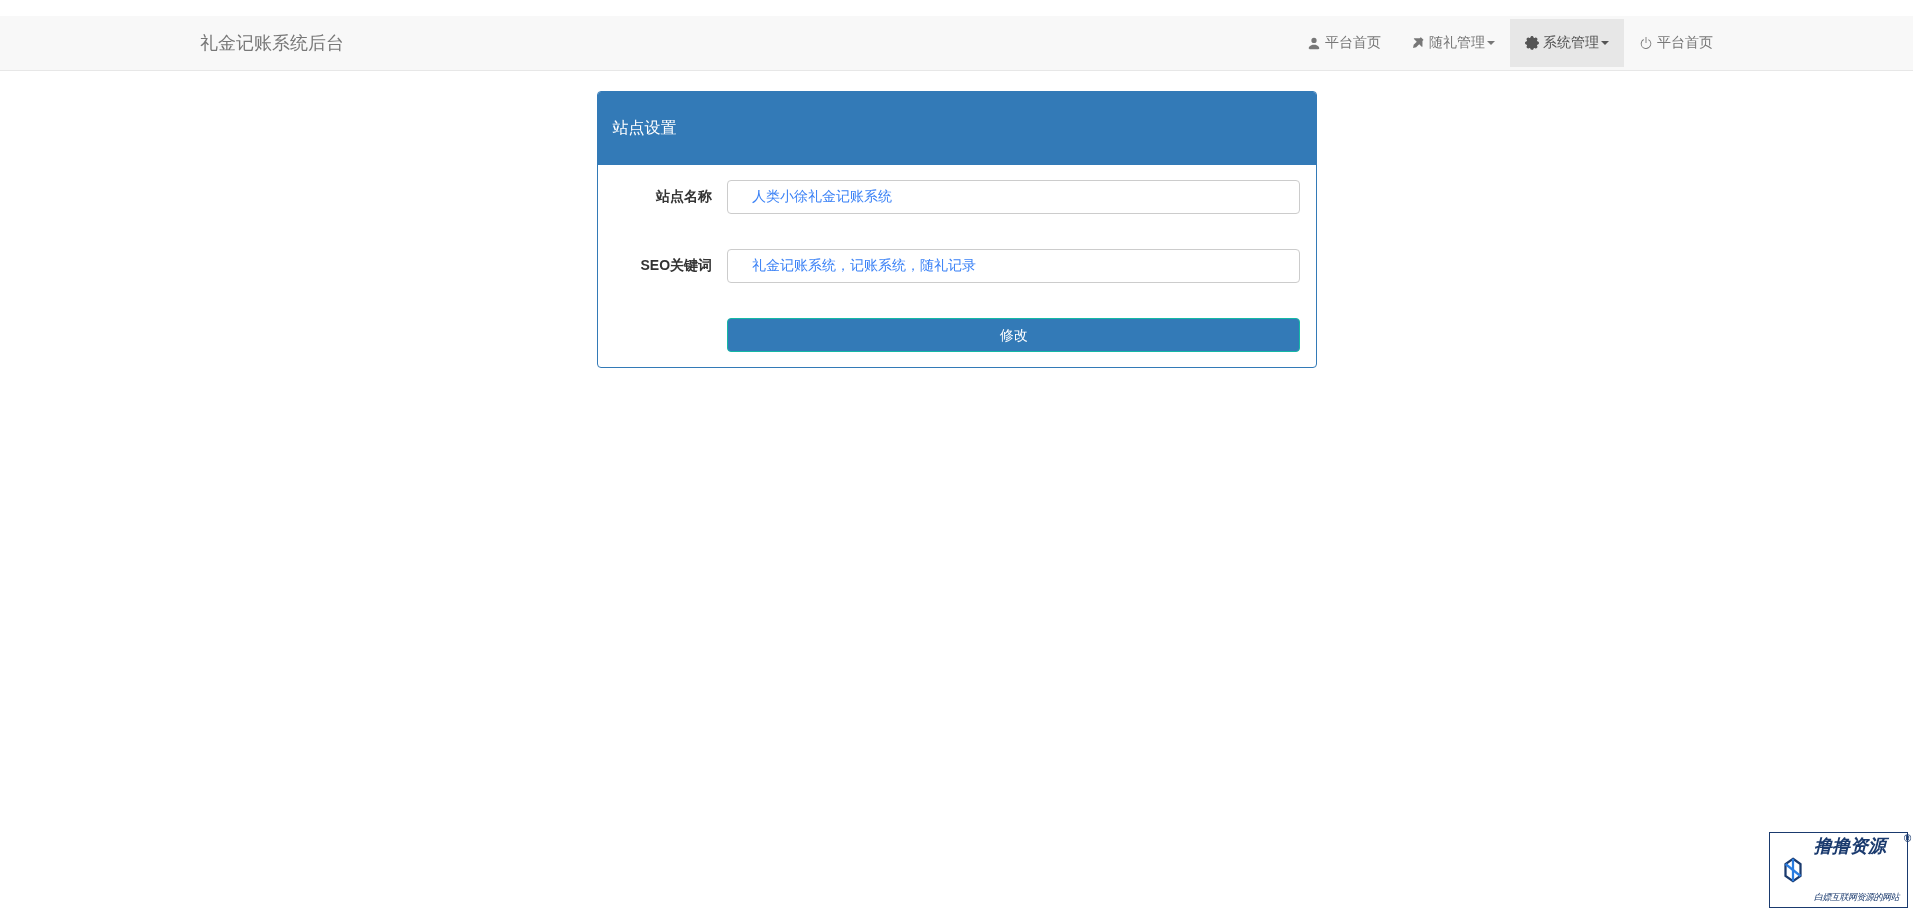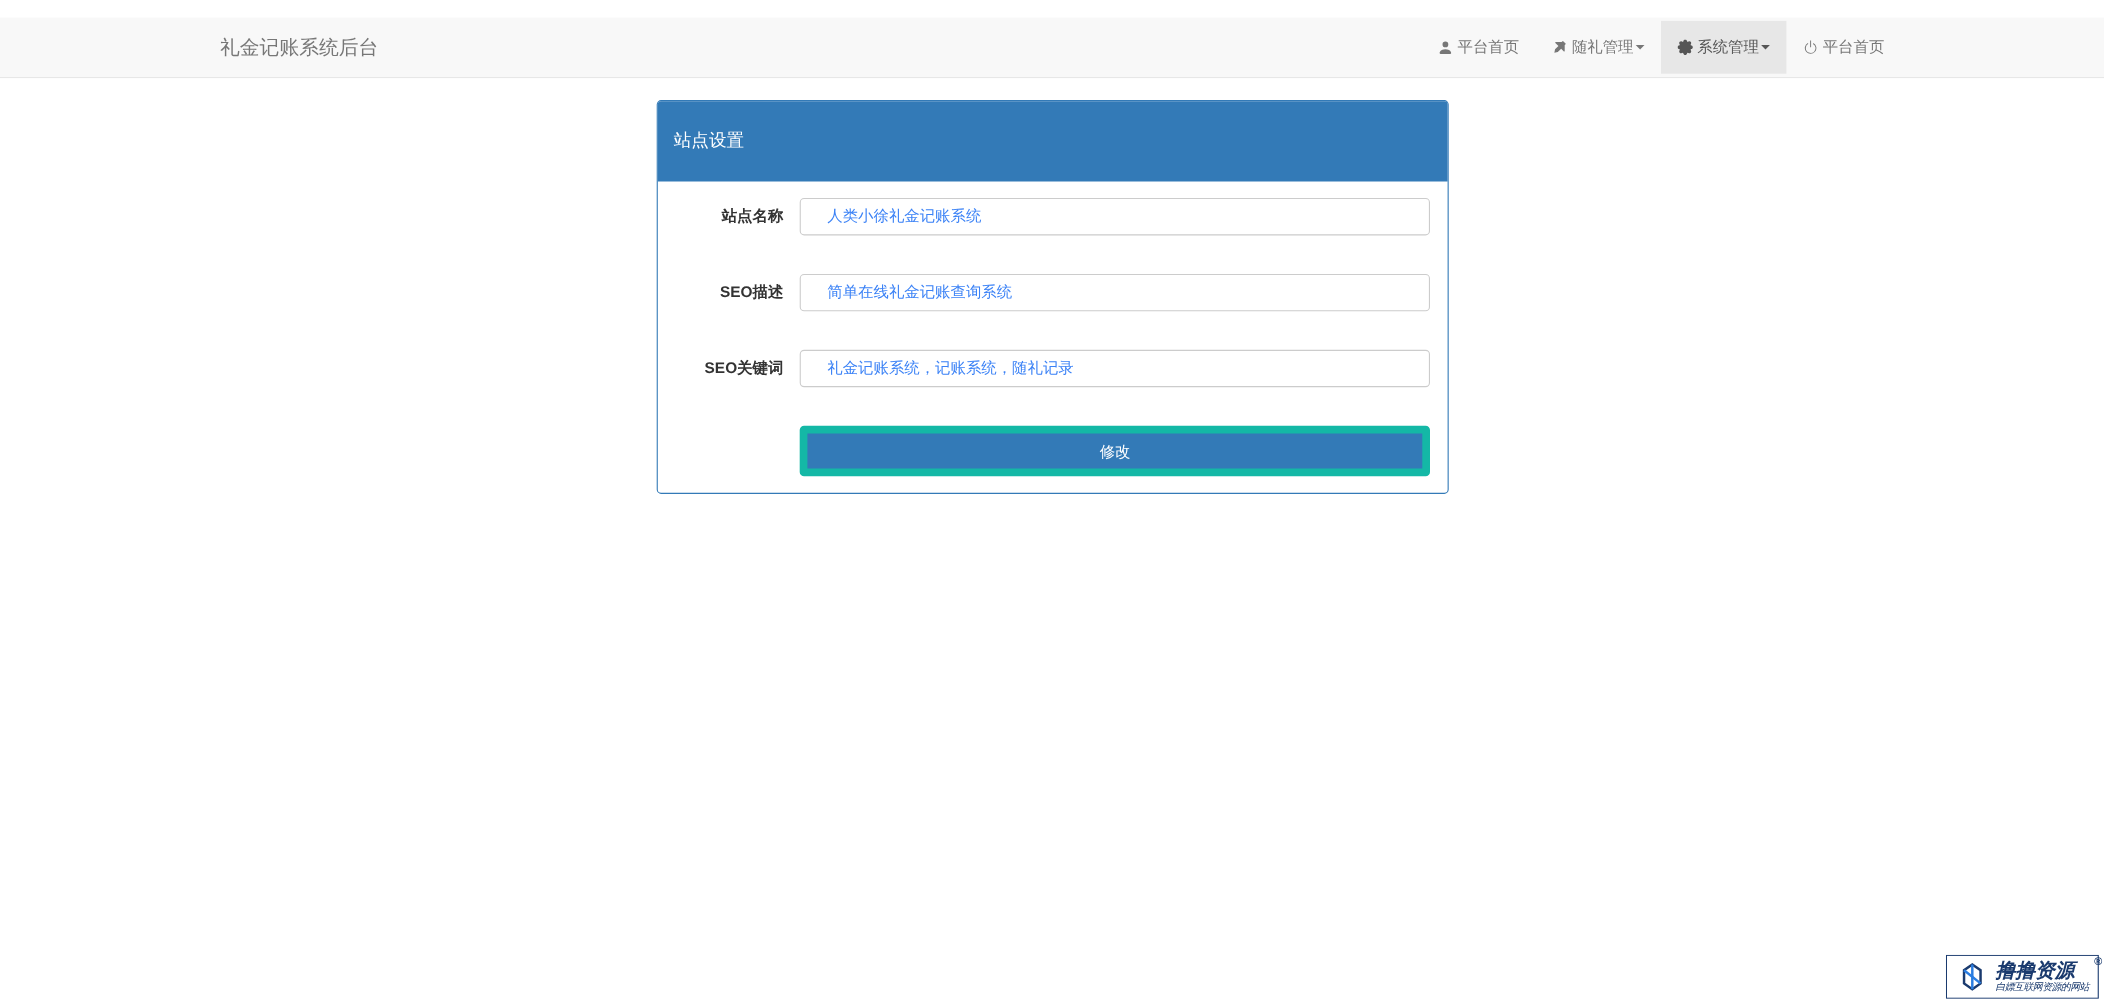--- a/index.html
+++ b/index.html
@@ -127,21 +127,21 @@
     .btn-offset {
       width: 16.66%;
     }
     .btn-wrapper {
       width: 83.33%;
     }
     .btn-primary {
       width: 100%;
       color: #fff;
       background-color: #337ab7;
-      border: 7px solid #14b8a6;
+      border: 1px solid #14b8a6;
       padding: 6px 12px;
       font-size: 14px;
       line-height: 1.42857143;
       border-radius: 4px;
       cursor: pointer;
       text-align: center;
     }
     .watermark {
       position: fixed;
       bottom: 5px;
@@ -154,20 +154,21 @@
     }
     .watermark-logo {
       width: 30px;
       height: 30px;
       margin-right: 6px;
     }
     .watermark-text {
       display: flex;
       flex-direction: column;
       line-height: 1.1;
+      gap: 36px;
     }
     .watermark-main {
       font-size: 18px;
       font-weight: bold;
       color: #1a3a6e;
       font-style: italic;
       position: relative;
     }
     .watermark-r {
       font-size: 10px;
@@ -238,26 +239,20 @@
 
 <div class="container">
   <div class="panel">
     <div class="panel-heading">站点设置</div>
     <div class="panel-body">
       <form>
         <div class="form-group">
           <label class="control-label">站点名称</label>
           <div class="form-control-wrapper">
             <input type="text" class="form-control" value="人类小徐礼金记账系统" style="">
-          </div>
-        </div>
-        <div class="form-group">
-          <label class="control-label">SEO描述</label>
-          <div class="form-control-wrapper">
-            <input type="text" class="form-control" value="简单在线礼金记账查询系统" style="">
           </div>
         </div>
         <div class="form-group">
           <label class="control-label">SEO关键词</label>
           <div class="form-control-wrapper">
             <input type="text" class="form-control" value="礼金记账系统，记账系统，随礼记录" style="">
           </div>
         </div>
         <div class="btn-row">
           <div class="btn-offset"></div>

